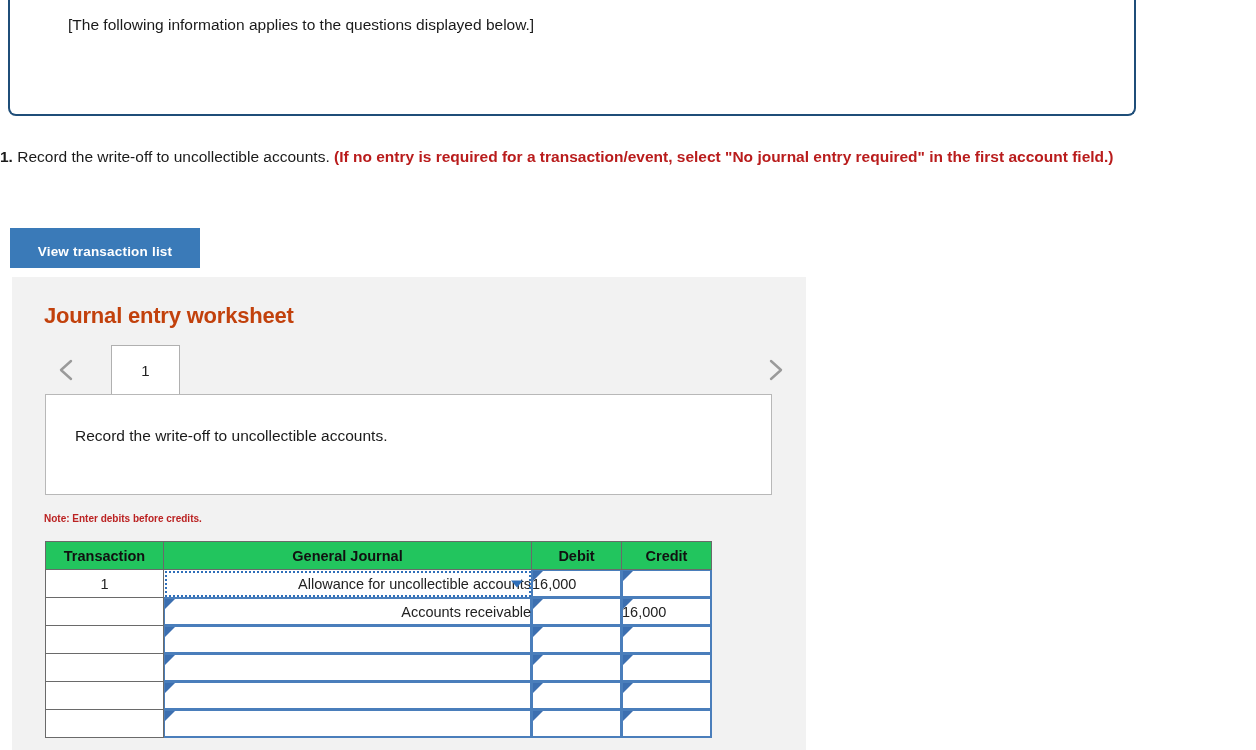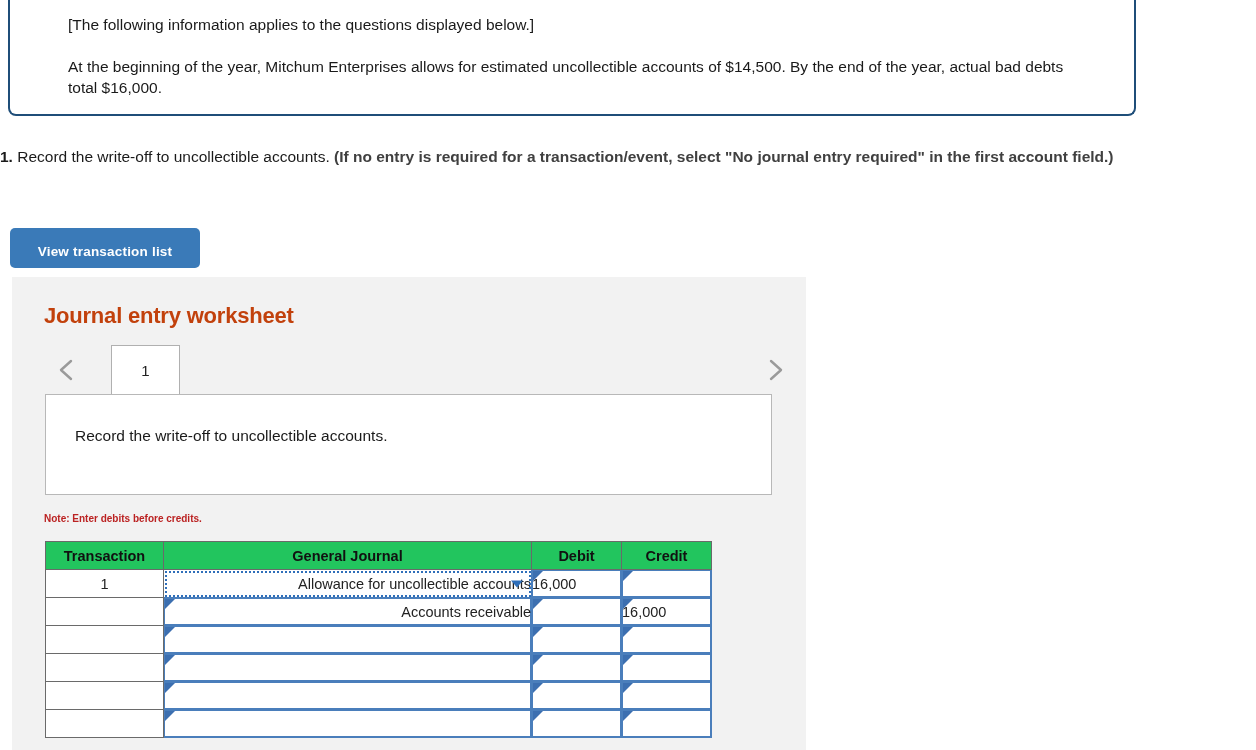--- a/index.html
+++ b/index.html
@@ -60,35 +60,35 @@
     line-height: 22px;
   }
   .q-num {
     font-weight: bold;
     color: #1a1a1a;
   }
   .q-text {
     color: #1a1a1a;
   }
   .q-hint {
-    color: #404040;
+    color: #b91c1c;
     font-weight: bold;
   }
 
   
   .view-btn {
     position: absolute;
     left: 10px;
     top: 228px;
     width: 190px;
     height: 40px;
     background: #3a7ab8;
     color: #ffffff;
     border: none;
-    border-radius: 5px;
+    border-radius: 0;
     font-family: "Liberation Sans", sans-serif;
     font-size: 13.5px;
     font-weight: bold;
     letter-spacing: 0.2px;
     cursor: pointer;
     padding: 16px;
   }
 
   
   .worksheet {
@@ -264,21 +264,20 @@
     border-left: 6px solid transparent;
     border-right: 6px solid transparent;
     border-top: 7px solid #2f6fba;
   }
 </style>
 </head>
 <body>
 
 <div class="info-box">
   <p class="info-line-1">[The following information applies to the questions displayed below.]</p>
-  <p class="info-line-2">At the beginning of the year, Mitchum Enterprises allows for estimated uncollectible accounts of $14,500. By the end of the year, actual bad debts total $16,000.</p>
 </div>
 
 <div class="question">
   <span class="q-num">1.</span><span class="q-text"> Record the write-off to uncollectible accounts. </span><span class="q-hint">(If no entry is required for a transaction/event, select "No journal entry required" in the first account field.)</span>
 </div>
 
 <button class="view-btn">View transaction list</button>
 
 <div class="worksheet">
 

